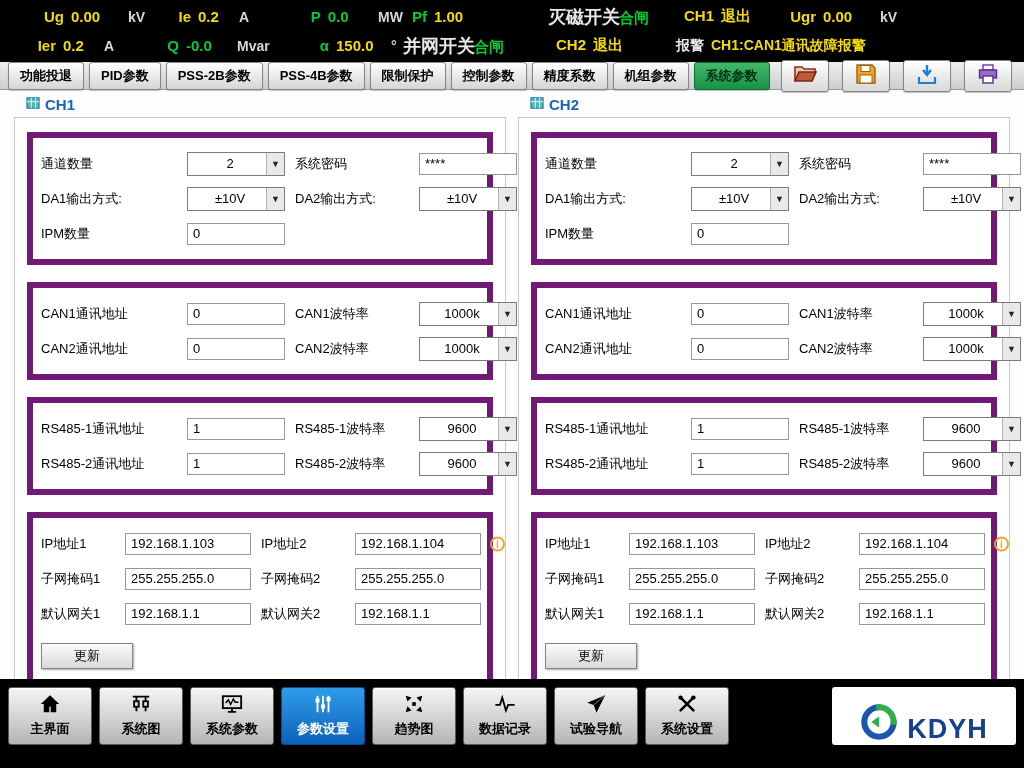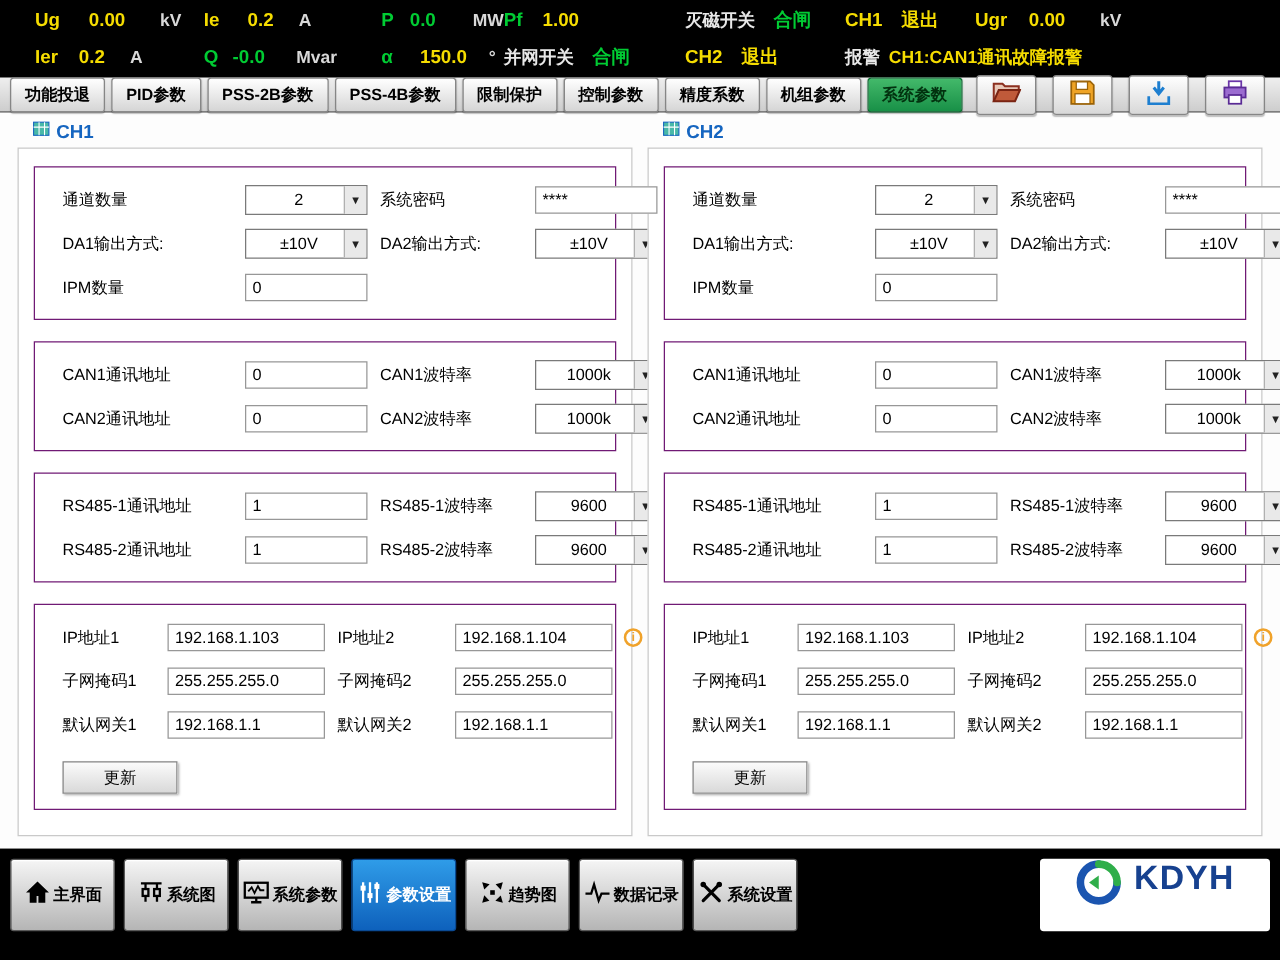--- a/index.html
+++ b/index.html
@@ -5,28 +5,28 @@
   * { margin:0; padding:0; box-sizing:border-box; }
   html,body { width:1024px; height:768px; overflow:hidden; background:#000;
     font-family:"Liberation Sans", sans-serif; }
 
   
   .topbar { height:62px; background:#000; display:grid;
     grid-template-columns:135px 142px 98px 145px 128px 104px 1fr;
     grid-template-rows:1fr 1fr; align-items:center; padding:2px 6px 2px 28px; }
   .tb-cell { display:flex; align-items:baseline; gap:7px; font-weight:bold;
     font-size:15px; white-space:nowrap; }
-  .tb-cell .lab { display:inline-block; }
+  .tb-cell .lab { display:inline-block;text-align:right; }
   .yel { color:#f5dc00; } .grn { color:#00cc33; } .wht { color:#e8e8e8; }
   .unit { color:#d8d8d8; font-size:14px; }
   .g1 .lab{width:36px;} .g1 .val{width:50px;}
   .g2 .lab{width:28px;} .g2 .val{width:34px;}
   .g3 .lab{width:16px;} .g3 .val{width:44px;}
   .g4 .lab{width:24px;} .g4 .val{width:48px;}
-  .gsw .lab{width:64px; font-size:14px;}
+  .gsw .lab{width:64px; font-size:18px;}
   .gch .lab{width:38px;}
   .gal { font-size:14px; } .gal .lab{width:36px;}
 
   
   .tabbar { height:28px; background:linear-gradient(#efefef,#cdcdcd);
     border-bottom:1px solid #989898; display:flex; align-items:center; padding:0 8px; }
   .tab { height:28px; padding:0 11px; margin-right:5px; font-weight:bold; font-size:13px;
     font-family:inherit; color:#000; background:linear-gradient(#ffffff,#d5d5d5);
     border:1px solid #868686; border-radius:3px; box-shadow:0 1px 1px rgba(0,0,0,.25);
     cursor:pointer; }
@@ -38,21 +38,21 @@
     justify-content:center; cursor:pointer; box-shadow:0 1px 1px rgba(0,0,0,.25); }
 
   
   .main { height:589px; background:#fdfdfd; padding:4px 14px 10px 14px; display:flex;
     gap:12px; overflow:hidden; }
   .panel-col { flex:1; display:flex; flex-direction:column; min-width:0; }
   .panel-title { color:#1565c0; font-weight:bold; font-size:15px; display:flex;
     align-items:center; gap:5px; margin:2px 0 4px 12px; }
   .panel-box { border:1px solid #c9c9c9; background:#fff; flex:1; padding:14px 12px;
     display:flex; flex-direction:column; gap:17px; }
-  .sec { border:1px solid #701a75; padding:8px 22px; }
+  .sec { border:6px solid #701a75; padding:8px 8px; }
   .row { display:grid; grid-template-columns:136px 98px 114px 98px; column-gap:10px;
     align-items:center; height:35px; }
   .net .row { grid-template-columns:74px 126px 84px 126px; }
   .flabel { font-size:13px; color:#000; }
   .fwrap { position:relative; display:block; }
   .finput { height:22px; border:1px solid #979797; font-size:13px; padding:1px 5px;
     width:100%; font-family:inherit; background:#fff; color:#000; }
   .fselect { height:24px; border:1px solid #7a7a7a; background:#fff; display:flex;
     align-items:center; padding:0 0 0 6px; cursor:pointer; }
   .fsel-value { flex:1; text-align:center; font-size:13px; color:#000; }
@@ -63,28 +63,28 @@
     font-weight:bold; font-size:10px; line-height:11px; text-align:center; cursor:pointer; }
   .update-btn { width:92px; height:26px; margin:12px 0 4px 0;
     background:linear-gradient(#fbfbfb,#d9d9d9); border:1px solid #828282;
     box-shadow:1px 1px 2px rgba(0,0,0,.35); font-size:13px; font-family:inherit;
     cursor:pointer; }
 
   
   .bottombar { height:73px; background:#000; display:flex; align-items:center;
     padding:0 8px; gap:7px; }
   .nav-btn { width:84px; height:58px; border:1px solid #595959; border-radius:3px;
-    background:linear-gradient(#f5f5f5,#b5b5b5); display:flex; flex-direction:row;
+    background:linear-gradient(#f5f5f5,#b5b5b5); display:flex; flex-direction:column;
     align-items:center; justify-content:center; gap:2px; color:#000; cursor:pointer;
     box-shadow:inset 0 1px 0 #fff; }
   .nav-btn.active { background:linear-gradient(#2f9ce8,#0e61bc); color:#fff;
     border-color:#0a4a94; box-shadow:none; }
   .nav-label { font-size:13px; font-weight:bold; }
   .logo { margin-left:auto; width:184px; height:58px; background:#fff; border-radius:3px;
-    display:flex; align-items:flex-start; justify-content:center; gap:9px; }
+    display:flex; align-items:flex-end; justify-content:center; gap:9px; }
   .logo-text { font-size:27px; font-weight:bold; color:#17418f; letter-spacing:1px; }
 </style>
 </head>
 <body>
 
 <header class="topbar">
   <div class="tb-cell g1">
     <span class="lab yel">Ug</span>
     <span class="val yel">0.00</span>
     <span class="unit">kV</span>
@@ -454,20 +454,29 @@
     <span>
       <svg width="22" height="22" viewBox="0 0 24 24" fill="none" stroke="currentColor" stroke-width="2">
           <path d="M1.5 13 h5 l2.5 -8 4 14 2.5 -6 h7"></path>
         </svg>
     </span>
     <span class="nav-label">数据记录</span>
   </button>
   <button class="nav-btn">
     <span>
       <svg width="22" height="22" viewBox="0 0 24 24">
+          <path d="M22 2.5 L2.5 10.5 l7 2.5 L12.5 21.5 Z" fill="currentColor"></path>
+          <path d="M9.5 13 L22 2.5" stroke="#888" stroke-width="1"></path>
+        </svg>
+    </span>
+    <span class="nav-label">试验导航</span>
+  </button>
+  <button class="nav-btn">
+    <span>
+      <svg width="22" height="22" viewBox="0 0 24 24">
           <g stroke="currentColor" stroke-width="2.8" stroke-linecap="round" fill="none">
             <path d="M5 5 L19 19"></path>
             <path d="M19 5 L5 19"></path>
           </g>
           <circle cx="5" cy="5" r="2.4" fill="currentColor"></circle>
           <circle cx="19" cy="5" r="2.4" fill="currentColor"></circle>
         </svg>
     </span>
     <span class="nav-label">系统设置</span>
   </button>

